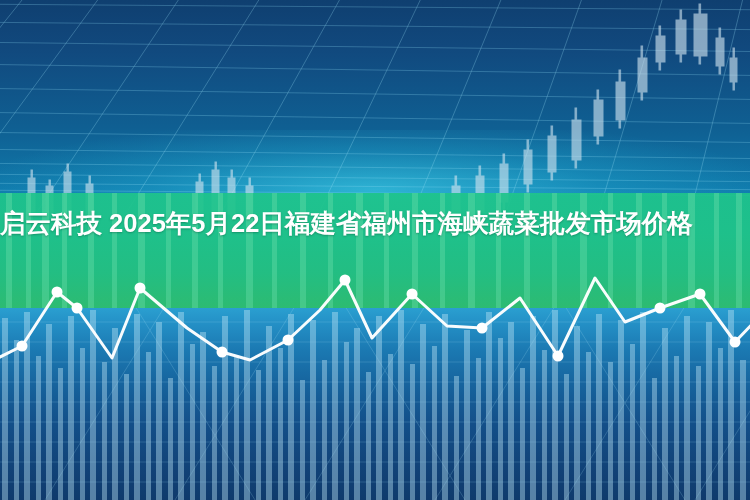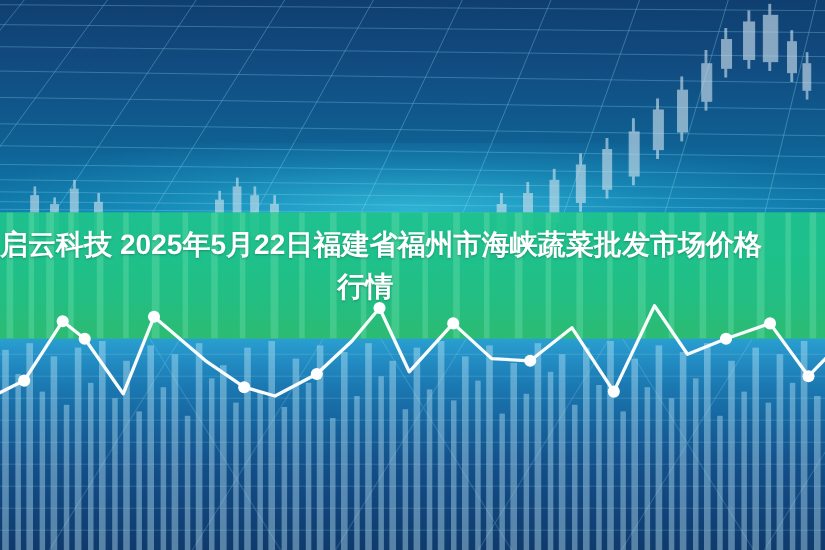--- a/index.html
+++ b/index.html
@@ -378,16 +378,15 @@
         <circle cx="558" cy="106" r="5.5"></circle>
         <circle cx="660" cy="58" r="5.5"></circle>
         <circle cx="700" cy="44" r="5.5"></circle>
         <circle cx="735" cy="92" r="5.5"></circle>
       </g>
     </svg>
   </div>
 
   <div class="title-wrap">
     <div class="title-line">启云科技 2025年5月22日福建省福州市海峡蔬菜批发市场价格</div>
-    <div class="title-line">行情</div>
   </div>
 
 </div>
 
 </body></html>

